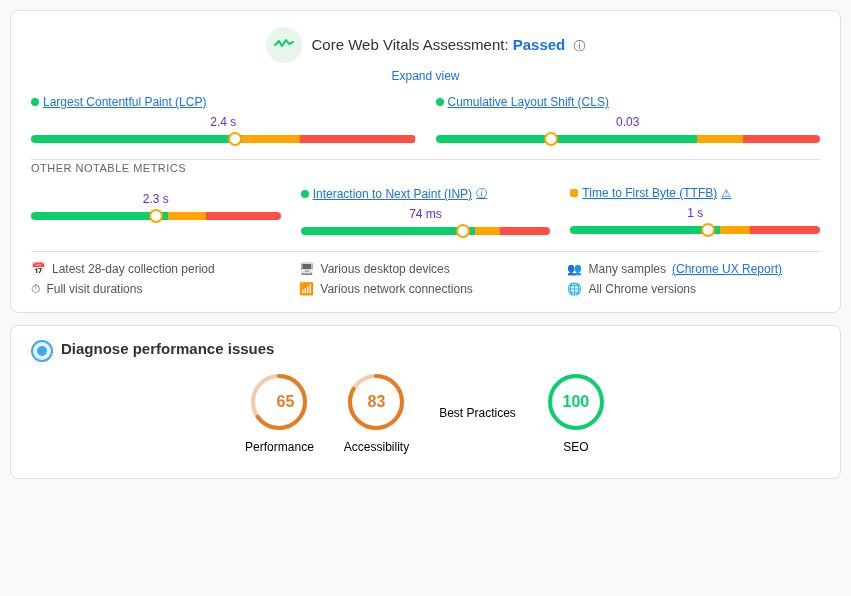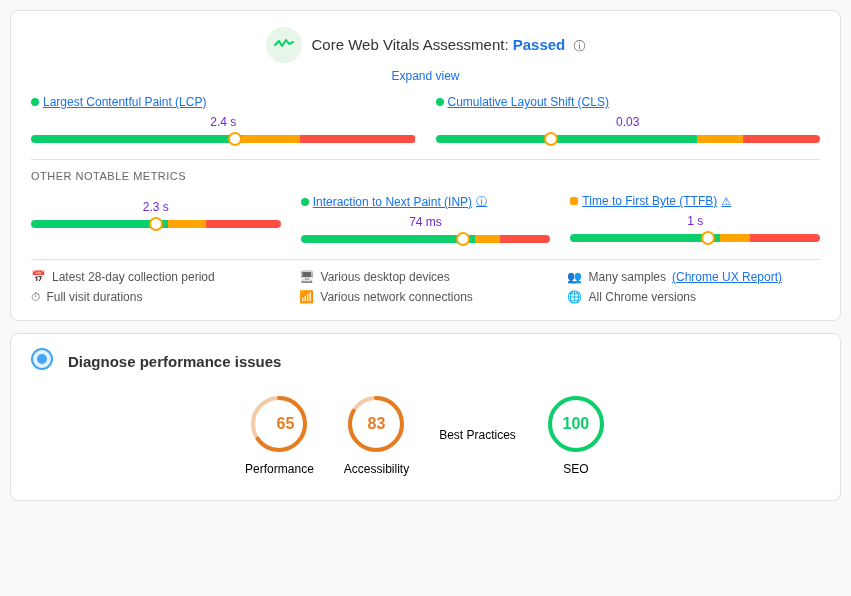--- a/index.html
+++ b/index.html
@@ -116,21 +116,21 @@
       border-radius: 50%;
       background: #fff;
       border: 2px solid #aaa;
       transform: translateX(-50%);
     }
     .marker-orange { border-color: #ffa400; }
     
     .divider-section {
       border-top: 1px solid #e0e0e0;
       margin: 12px 0;
-      padding-top: 10px;
+      padding-top: 2px;
     }
     .other-metrics-label {
       font-size: 11px;
       color: #666;
       letter-spacing: 0.5px;
       text-transform: uppercase;
       margin-bottom: 12px;
     }
     
     .info-row {
@@ -165,23 +165,23 @@
     
     .diagnose-card {
       background: #fff;
       border: 1px solid #e0e0e0;
       border-radius: 8px;
       padding: 14px 20px;
       margin-bottom: 12px;
     }
     .diagnose-header {
       display: flex;
-      align-items: flex-end;
-      gap: 15px;
-      margin-bottom: 14px;
+      align-items: flex-start;
+      gap: 8px;
+      margin-bottom: 0;
     }
     .diagnose-icon-circle {
       width: 22px;
       height: 22px;
       border-radius: 50%;
       background: #e3f2fd;
       border: 2px solid #42a5f5;
       display: flex;
       align-items: center;
       justify-content: center;

